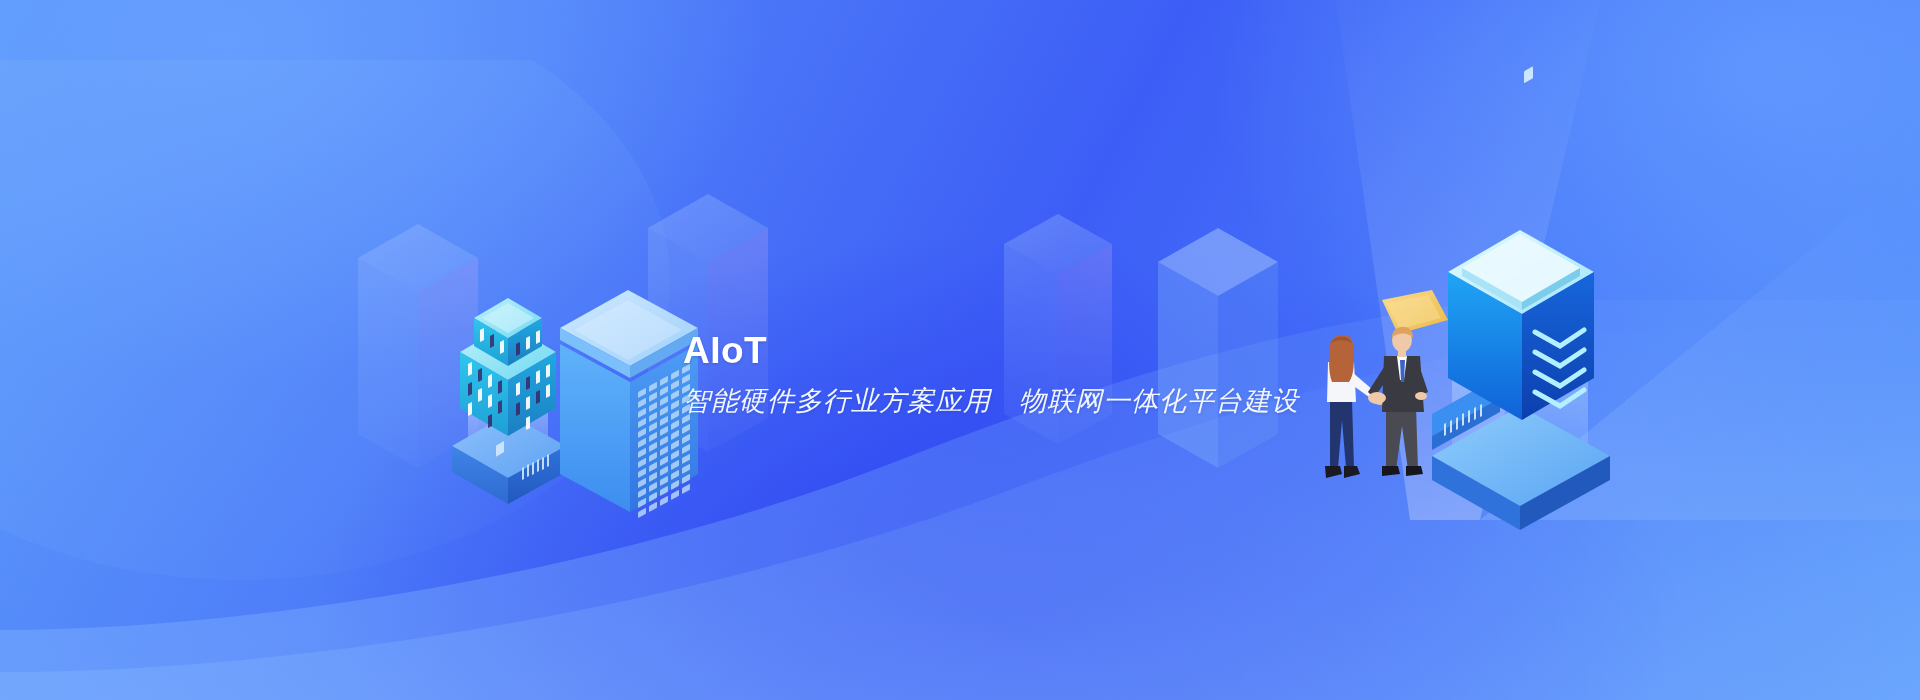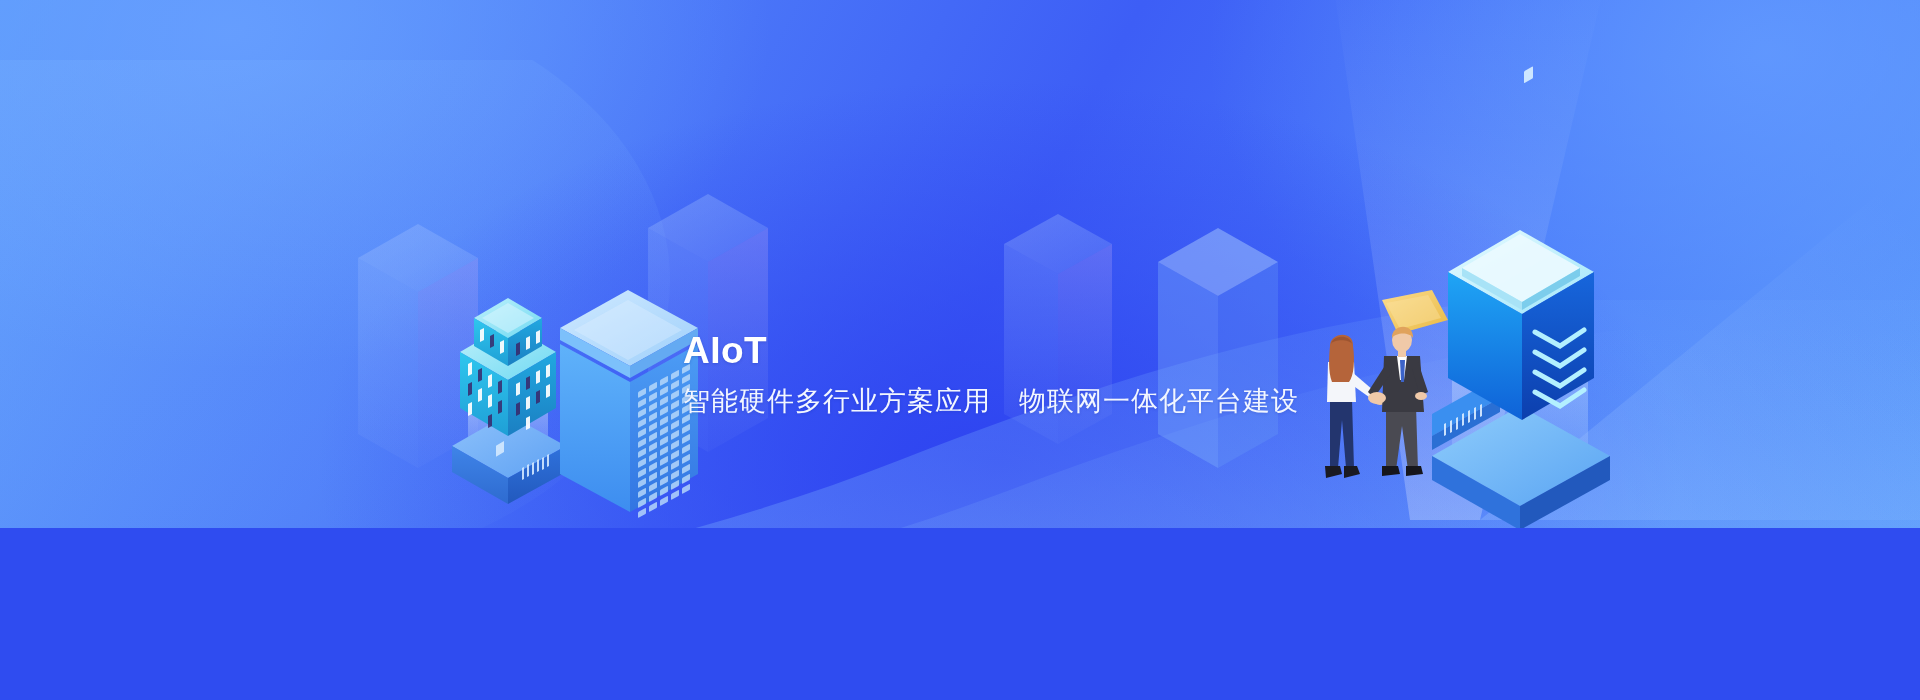--- a/index.html
+++ b/index.html
@@ -1,21 +1,21 @@
 <!DOCTYPE html>
 <html><head>
 <meta charset="utf-8">
 <style>
   html,body{margin:0;padding:0;background:#2f4cf0;}
   body{font-family:"Liberation Sans","DejaVu Sans",sans-serif;}
 
   .banner{
     position:relative;
     width:1920px;
-    height:528px;
+    height:700px;
     overflow:hidden;
     background:
       radial-gradient(ellipse 1100px 620px at 52% 88%, rgba(45,66,240,0.95) 0%, rgba(45,66,240,0.0) 62%),
       radial-gradient(ellipse 900px 560px at 12% 6%, rgba(104,160,255,0.85) 0%, rgba(104,160,255,0) 60%),
       radial-gradient(ellipse 900px 620px at 92% 10%, rgba(100,156,255,0.80) 0%, rgba(100,156,255,0) 62%),
       linear-gradient(118deg,#5c9cfb 0%, #4f7ff9 26%, #3d5ef6 52%, #4878fa 74%, #5a9afb 100%);
   }
 
   
   .swoosh{position:absolute;pointer-events:none;}
@@ -47,20 +47,21 @@
   }
   .subtitle{
     margin:10px 0 0 0;
     font-size:27px;
     line-height:36px;
     font-weight:normal;
     color:#f2f6ff;
     letter-spacing:1px;
     white-space:pre;
     text-shadow:0 1px 3px rgba(20,40,140,0.22);
+    font-style:italic;
   }
 
   
   .art{position:absolute;left:0;top:0;width:1920px;height:700px;}
   .art.back{z-index:10;}
   .art.mid{z-index:20;}
   .art.front{z-index:30;}
 </style>
 </head>
 <body>

